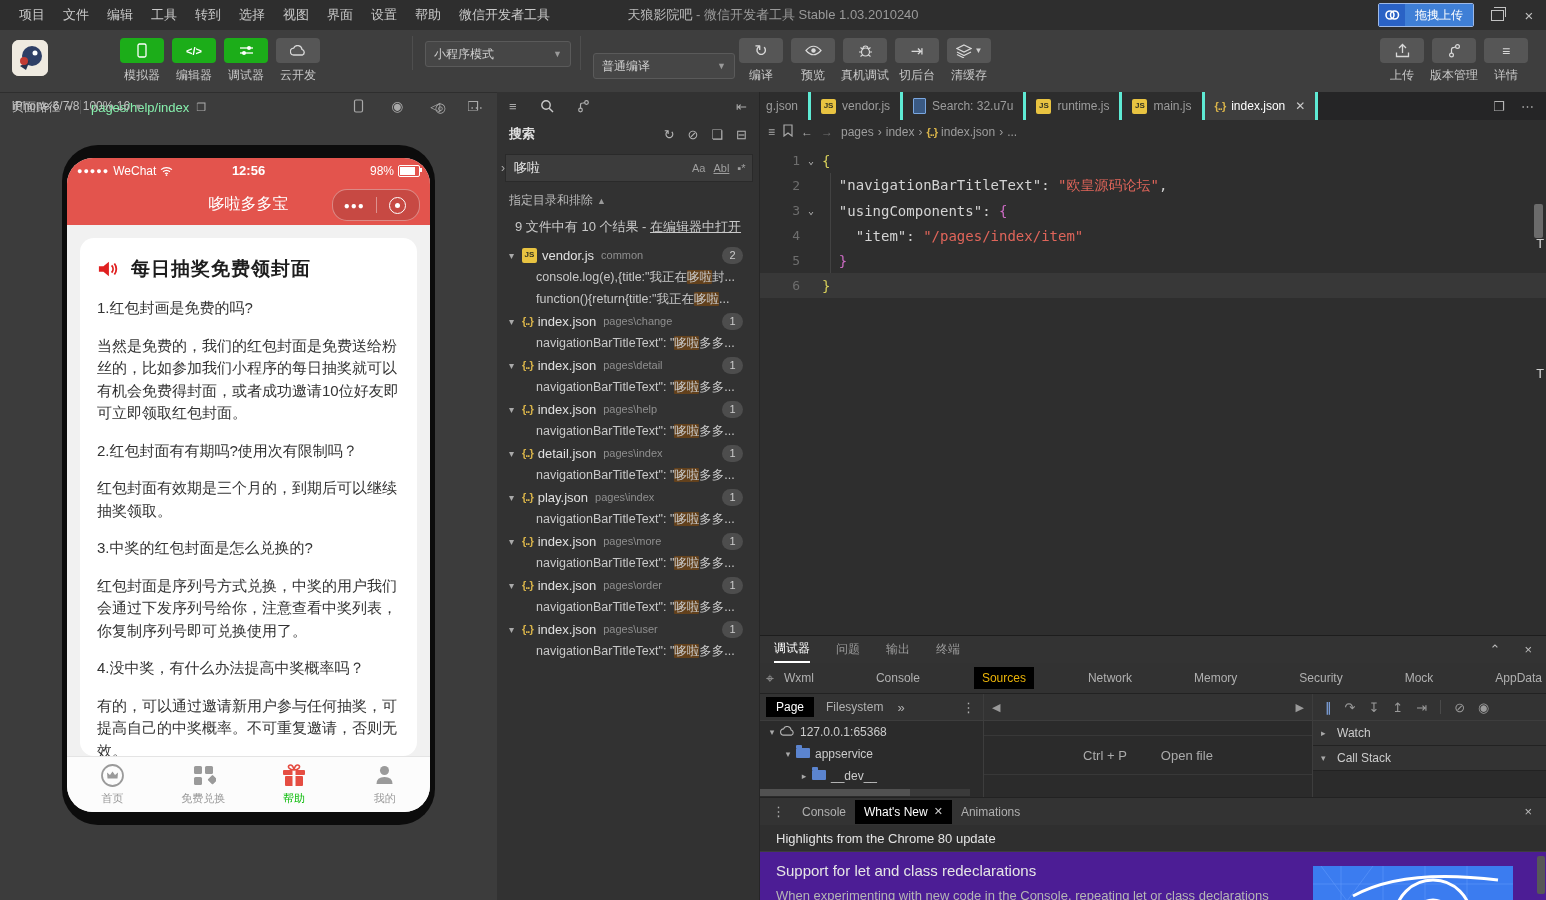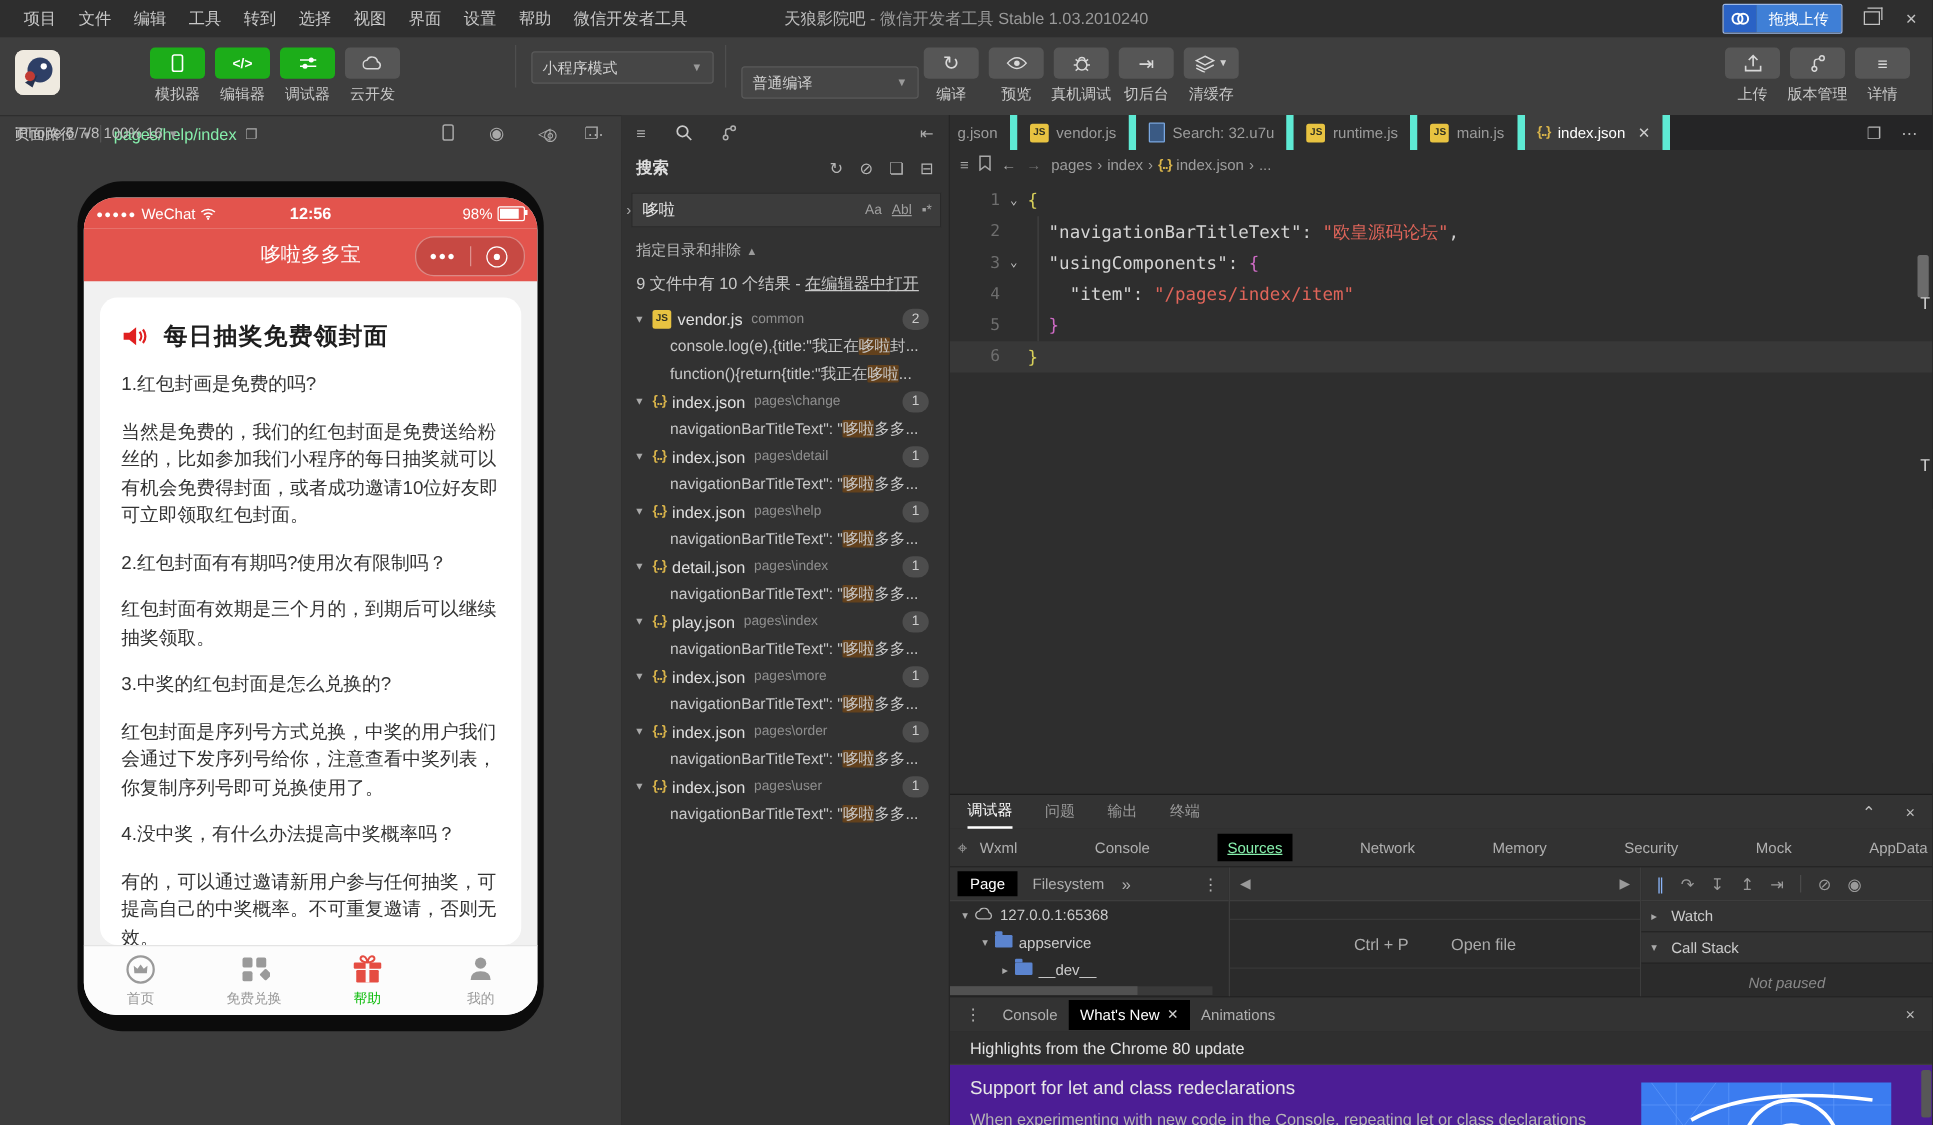--- a/index.html
+++ b/index.html
@@ -101,41 +101,41 @@
   #search-head .icons .icon{cursor:pointer;}
   #search-input-row{display:flex;align-items:center;padding:6px 8px 4px 4px;}
   #search-input-row .chev{color:#a9a9a9;font-size:12px;width:14px;text-align:center;cursor:pointer;}
   #search-box{flex:1;height:26px;background:#3c3c3c;border:1px solid #2a2a2a;display:flex;align-items:center;padding:0 6px;}
   #search-box input{flex:1;background:transparent;border:none;outline:none;color:#e6e6e6;font-size:13px;font-family:inherit;min-width:0;}
   #search-box .opts{display:flex;gap:8px;color:#9f9f9f;font-size:11px;}
   #search-box .opts span{cursor:pointer;}
   #search-box .opts .u{text-decoration:underline;}
   #scope-row{padding:6px 12px 2px;font-size:12px;color:#b9b9b9;cursor:pointer;}
   #scope-row .caret{font-size:9px;color:#9a9a9a;margin-left:4px;}
-  #summary{padding:6px 12px 4px;font-size:13px;color:#c9c9c9;line-height:19px;}
+  #summary{padding:6px 12px 4px;font-size:13px;color:#c9c9c9;line-height:19px;text-align:center;}
   #summary a{color:#c9c9c9;text-decoration:underline;cursor:pointer;}
   #search-results{margin-top:4px;}
   .res-file{height:22px;display:flex;align-items:center;padding-left:12px;cursor:pointer;}
   .res-file .twist{width:13px;color:#a9a9a9;font-size:10px;}
   .res-file .fname{color:#e0e0e0;font-size:13px;margin-left:5px;}
   .res-file .fpath{color:#8f8f8f;font-size:11px;margin-left:7px;}
   .res-file .badge{margin-left:auto;margin-right:16px;min-width:17px;height:17px;border-radius:9px;background:#4d4d4d;
                    color:#cccccc;font-size:11px;display:flex;align-items:center;justify-content:center;padding:0 2px;}
   .res-match{height:22px;line-height:22px;padding-left:39px;padding-right:8px;font-size:12.5px;color:#c8c8c8;
              white-space:nowrap;overflow:hidden;cursor:pointer;}
   .res-match .hl{background:#63411c;border-radius:1px;}
   .fic-js{width:15px;height:15px;background:#e8c341;color:#332;font-weight:bold;font-size:8px;border-radius:2px;
           display:inline-flex;align-items:center;justify-content:center;}
   .fic-json{color:#d9b44a;font-size:11px;font-weight:bold;letter-spacing:-1px;}
   .fic-doc{width:11px;height:14px;border:1px solid #7aa7e0;border-radius:1px;position:relative;background:#3a5a84;}
 
   
   #editor{left:760px;top:92px;width:786px;height:543px;background:#2e2e2e;}
   #etabs{height:28px;background:#252526;display:flex;align-items:stretch;}
-  .etab{display:flex;align-items:center;gap:6px;padding:0 10px;background:#2d2d2d;border-right:6px solid #5eead4;
+  .etab{display:flex;align-items:center;gap:6px;padding:0 10px;background:#2d2d2d;border-right:3px solid #5eead4;
         color:#9c9c9c;font-size:12px;cursor:pointer;white-space:nowrap;}
   .etab.active{background:#3e3e3e;color:#ffffff;}
   .etab .close{margin-left:4px;font-size:12px;color:#cccccc;cursor:pointer;}
   .etab.cut{padding-left:6px;}
   #etabs .bar-icons{margin-left:auto;display:flex;align-items:center;gap:16px;padding:0 12px;color:#b5b5b5;}
   #etabs .bar-icons .icon{cursor:pointer;}
   #breadcrumb-row{height:24px;display:flex;align-items:center;padding-left:8px;color:#9d9d9d;font-size:12px;gap:8px;}
   #breadcrumb-row .nav-ic{color:#a9a9a9;font-size:12px;cursor:pointer;}
   #breadcrumb-row .dim{color:#6f6f6f;}
   #breadcrumb{display:flex;align-items:center;gap:4px;}
@@ -154,21 +154,21 @@
   
   #debugger{left:760px;top:635px;width:786px;height:265px;background:#2b2b2b;border-top:1px solid #1d1d1d;box-sizing:border-box;}
   #dbg-head{height:27px;background:#333333;display:flex;align-items:center;padding-left:14px;gap:26px;}
   .dbg-tab{font-size:12px;color:#9a9a9a;height:27px;display:flex;align-items:center;cursor:pointer;box-sizing:border-box;}
   .dbg-tab.active{color:#ffffff;border-bottom:2px solid #ffffff;}
   #dbg-head .right{margin-left:auto;display:flex;gap:24px;padding-right:14px;color:#bbbbbb;}
   #dbg-head .right .icon{cursor:pointer;}
   #devtools-bar{height:30px;background:#323232;border-bottom:1px solid #222;display:flex;align-items:center;padding-left:6px;}
   #devtools-bar .inspect{width:26px;text-align:center;color:#9a9a9a;font-size:14px;cursor:pointer;}
   .dt-tab{padding:4px 8px;font-size:12px;color:#b0b0b0;cursor:pointer;margin:0 2px;}
-  .dt-tab.active{background:#000000;color:#86efac;text-decoration:underline;}
+  .dt-tab.active{background:#000000;color:#eab308;}
   #devtools-bar .more{color:#b0b0b0;margin:0 6px;cursor:pointer;}
   #devtools-bar .right{margin-left:auto;display:flex;align-items:center;gap:10px;padding-right:10px;}
   .err-badge{display:flex;align-items:center;gap:4px;font-size:12px;color:#c9c9c9;}
   .err-ic{width:13px;height:13px;border-radius:50%;background:#e55353;color:#fff;font-size:9px;display:flex;align-items:center;justify-content:center;}
   .warn-ic{color:#f2c12c;font-size:12px;}
   #src-body{display:flex;height:103px;}
   #src-left{width:224px;border-right:1px solid #3d3d3d;box-sizing:border-box;position:relative;}
   #src-left-tabs{height:26px;background:#333333;border-bottom:1px solid #3d3d3d;display:flex;align-items:center;padding-left:6px;gap:2px;}
   .sl-tab{padding:3px 10px;font-size:12px;color:#b0b0b0;cursor:pointer;}
   .sl-tab.active{background:#000000;color:#ffffff;}
@@ -850,21 +850,20 @@
           <span class="icon">◉</span>
         </div>
         <div class="acc-row">
             <span class="twist">▸</span>
             <span>Watch</span>
           </div>
         <div class="acc-row">
             <span class="twist">▾</span>
             <span>Call Stack</span>
           </div>
-        <div id="not-paused">Not paused</div>
       </div>
     </div>
     <div id="drawer">
       <div id="drawer-tabs">
         <span class="kebab">⋮</span>
         <span id="dr-tabs" style="display:flex;align-items:center;">
             <span class="dr-tab">
               <span>Console</span>
             </span>
             <span class="dr-tab active">

